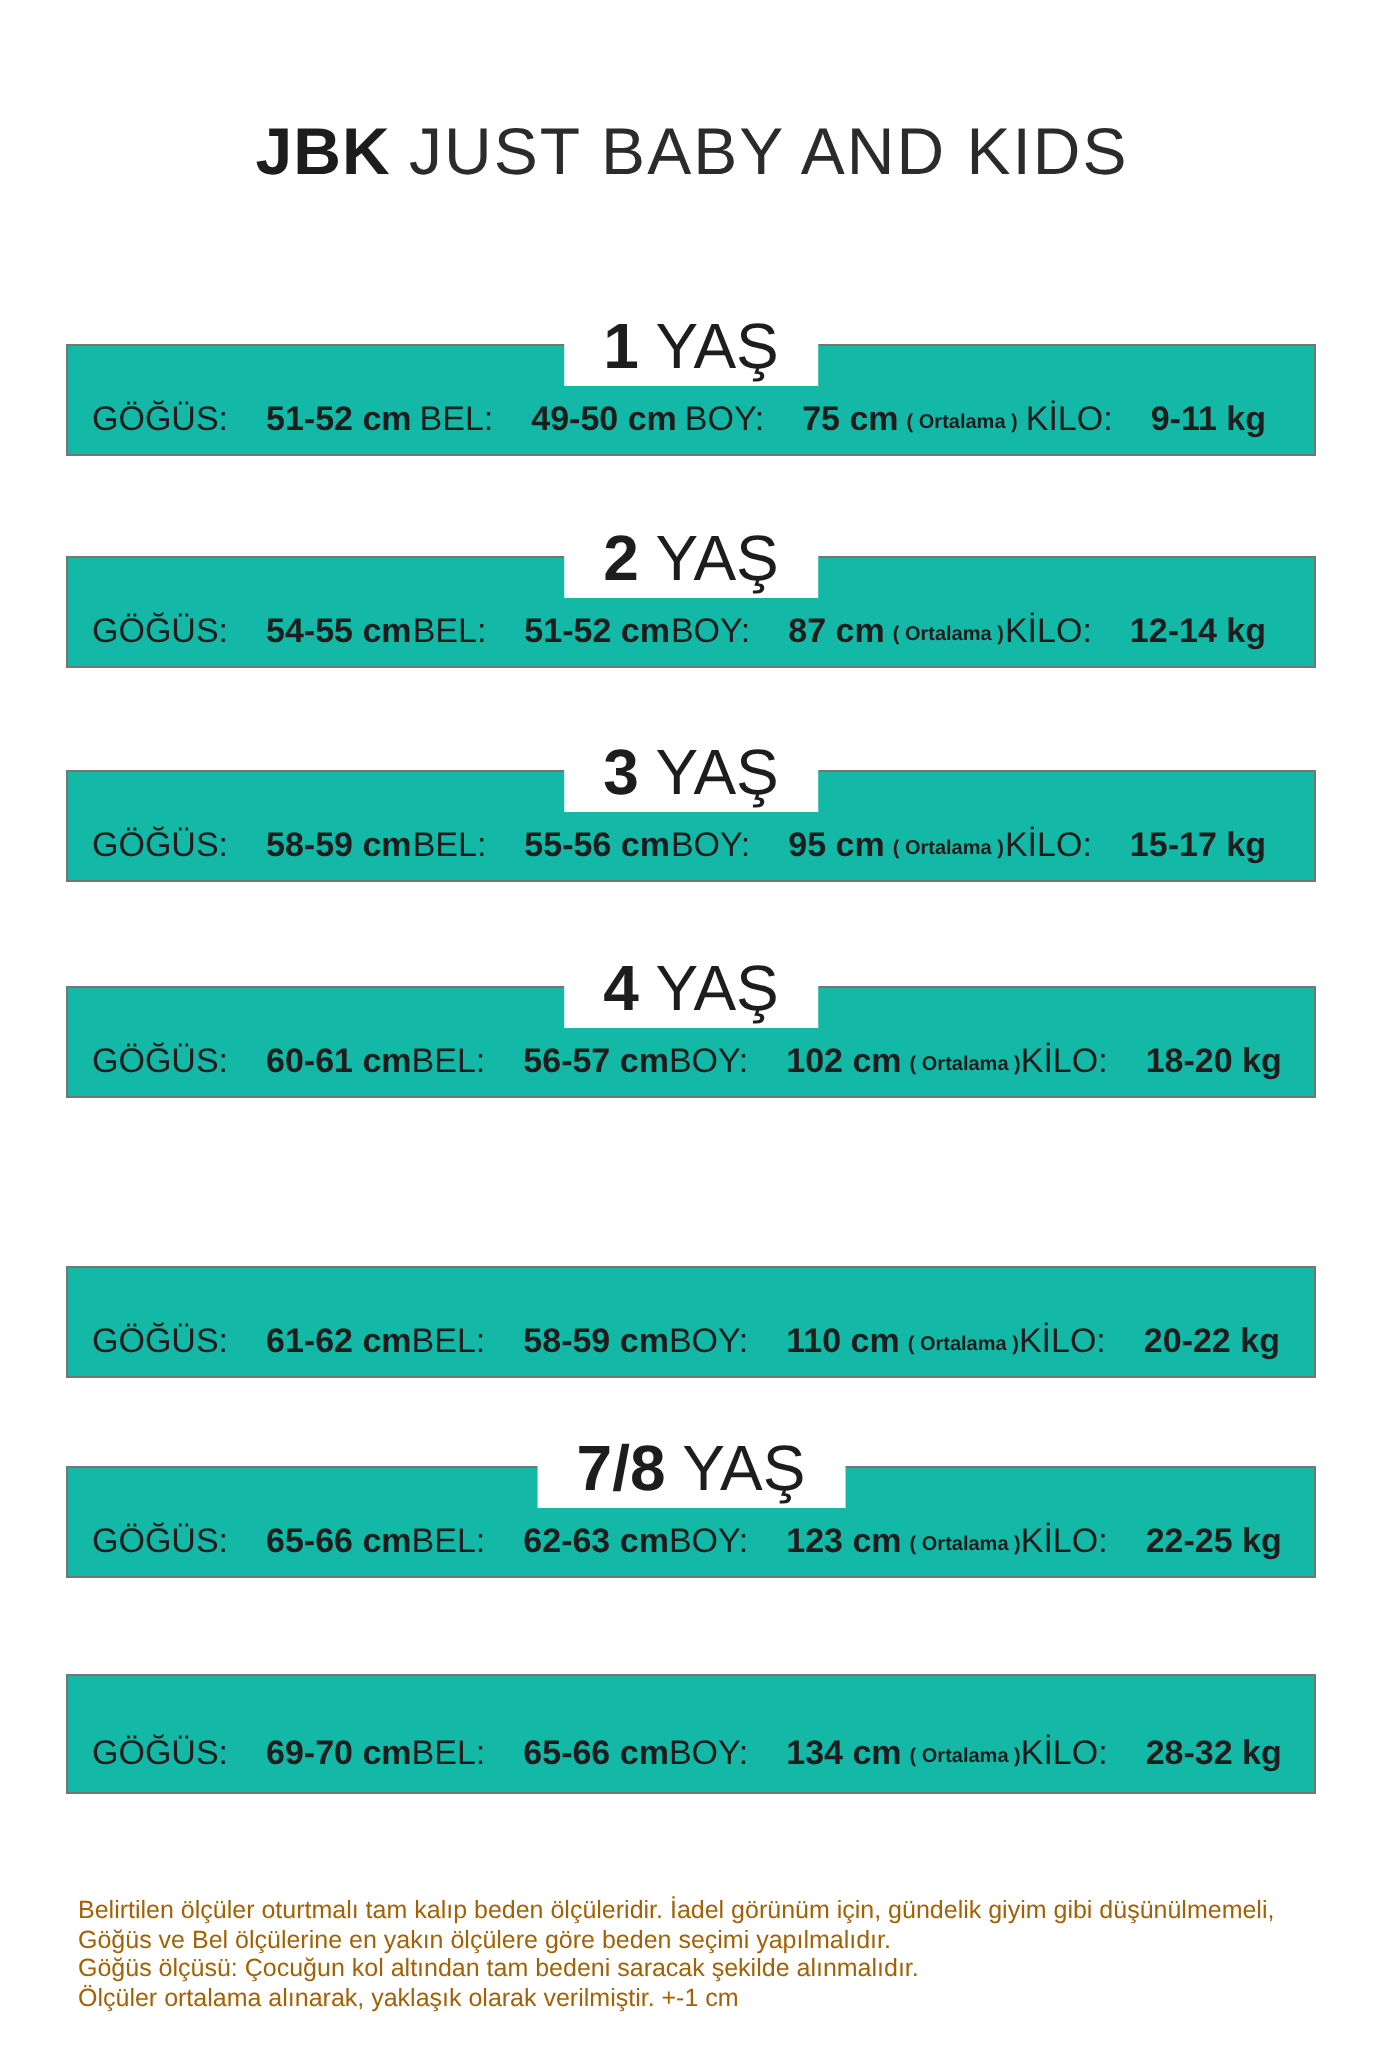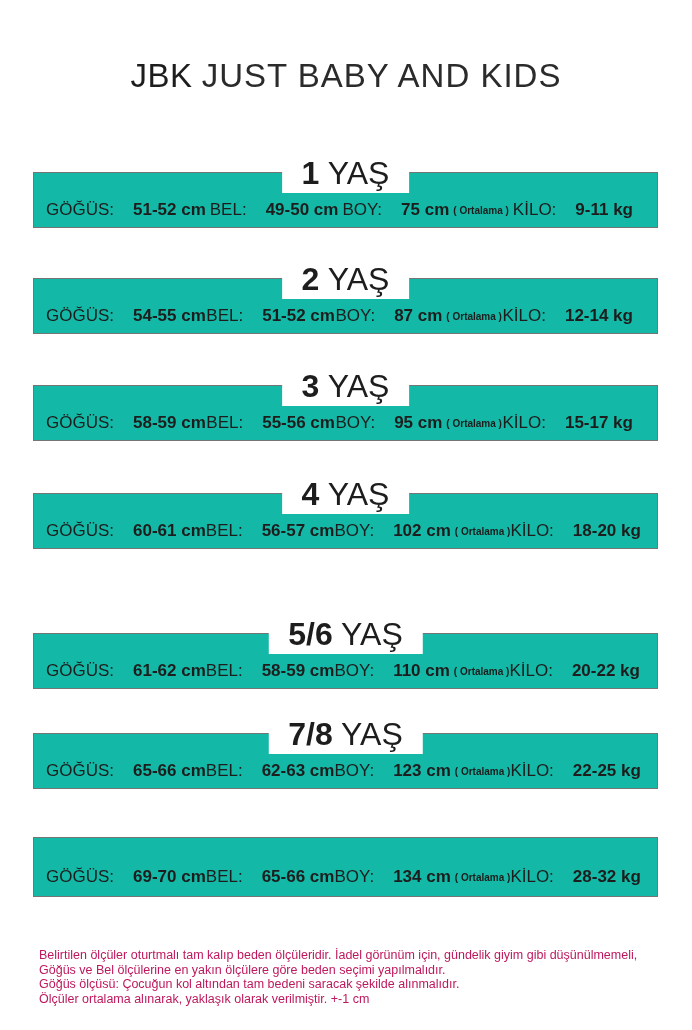--- a/index.html
+++ b/index.html
@@ -16,21 +16,21 @@
   .header {
     position: absolute;
     top: 56px;
     left: 0;
     width: 100%;
     text-align: center;
     font-size: 33px;
     line-height: 40px;
     white-space: nowrap;
   }
-  .brand { font-weight: 400; letter-spacing: 0.5px; }
+  .brand { font-weight: 700; letter-spacing: 0.5px; }
   .brand-suffix { font-weight: 400; color: #2b2b2b; letter-spacing: 1px; }
 
   .size-box {
     position: absolute;
     left: 33px;
     width: 623px;
     height: 54px;
     border: 1px solid #757575;
     background: #14b8a6;
   }
@@ -65,21 +65,21 @@
   .mlabel { font-size: 17px; font-weight: 400; }
   .mvalue { font-size: 17px; font-weight: 700; margin-left: 19px; }
   .mnote  { font-size: 10px; font-weight: 700; margin-left: 4px; position: relative; top: -1px; }
 
   .footer {
     position: absolute;
     left: 39px;
     top: 948px;
     font-size: 12.5px;
     line-height: 14.7px;
-    color: #be185d;
+    color: #a16207;
   }
 </style>
 </head>
 <body>
 
 <div class="page">
 
   <div class="header">
     <span class="brand">JBK</span>
     <span class="brand-suffix">JUST BABY AND KIDS</span>
@@ -183,24 +183,20 @@
         <span class="mnote">( Ortalama )</span>
       </div>
       <div class="measure">
         <span class="mlabel">KİLO:</span>
         <span class="mvalue">18-20 kg</span>
       </div>
     </div>
   </section>
 
   <section class="size-box" style="top:633px">
-    <div class="age-title">
-      <span class="age-num">5/6</span>
-      <span class="age-suffix">YAŞ</span>
-    </div>
     <div class="measures">
       <div class="measure">
         <span class="mlabel">GÖĞÜS:</span>
         <span class="mvalue">61-62 cm</span>
       </div>
       <div class="measure">
         <span class="mlabel">BEL:</span>
         <span class="mvalue">58-59 cm</span>
       </div>
       <div class="measure">

